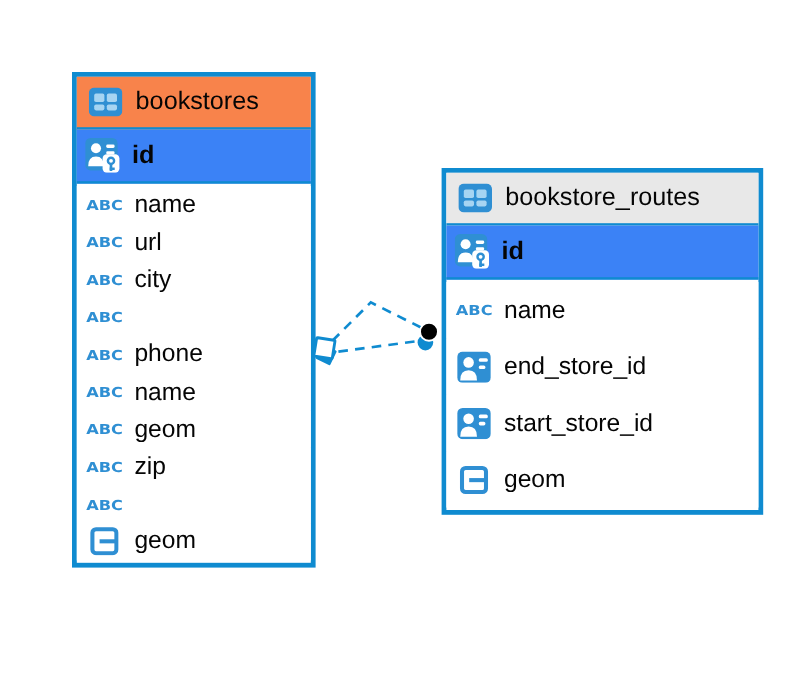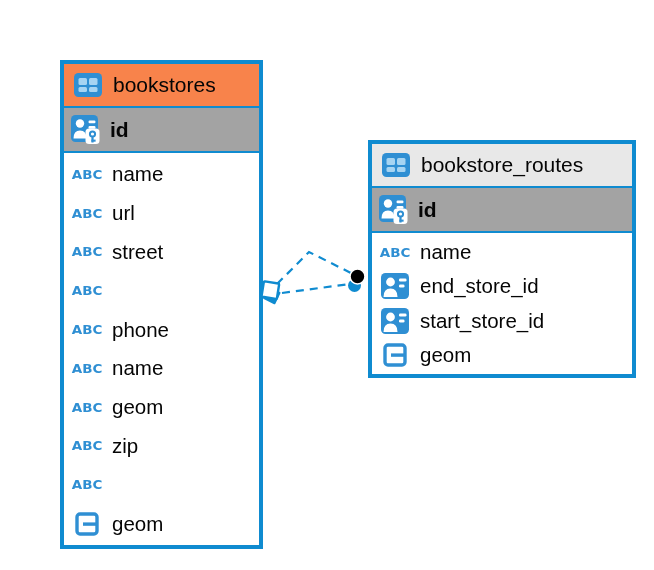--- a/index.html
+++ b/index.html
@@ -17,40 +17,40 @@
     background:#ffffff;
     font-family:"Liberation Sans", sans-serif;
     color:var(--text);
   }
   .erd-table{
     position:absolute;
     background:#fff;
     border:4px solid var(--blue);
     display:flex;flex-direction:column;
   }
-  #table-bookstores{left:60px;top:60px;width:203px;height:489px;}
-  #table-bookstore-routes{left:368px;top:140px;width:268px;height:238px;}
+  #table-bookstores{left:60px;top:60px;width:203px;height:413px;}
+  #table-bookstore-routes{left:368px;top:140px;width:268px;height:289px;}
 
   .tbl-header{
     flex:0 0 44px;height:44px;
     display:flex;align-items:center;gap:9px;
     padding:0 8px;
     border-bottom:2px solid var(--blue);
     font-size:21px;
   }
   .tbl-header.orange{background:var(--orange);}
   .tbl-header.gray{background:var(--gray);}
 
   .pk-row{
     flex:0 0 45px;height:45px;
     display:flex;align-items:center;gap:8px;
     padding:0 6px;
     border-bottom:2px solid var(--blue);
     font-size:21px;font-weight:bold;
-    background:#a3a3a3;
+    background:#3b82f6;
   }
   .cols{
     flex:1 1 auto;
     display:flex;flex-direction:column;
     padding:2px 0;
   }
   .col-row{
     flex:1 1 0;
     display:flex;align-items:center;gap:9px;
     padding:0 7px;
@@ -142,21 +142,21 @@
     <div class="col-row">
       <span class="type-icon">
           <span class="abc-glyph">ABC</span>
         </span>
       <span class="col-label">url</span>
     </div>
     <div class="col-row">
       <span class="type-icon">
           <span class="abc-glyph">ABC</span>
         </span>
-      <span class="col-label">street</span>
+      <span class="col-label">city</span>
     </div>
     <div class="col-row">
       <span class="type-icon">
           <span class="abc-glyph">ABC</span>
         </span>
     </div>
     <div class="col-row">
       <span class="type-icon">
           <span class="abc-glyph">ABC</span>
         </span>

